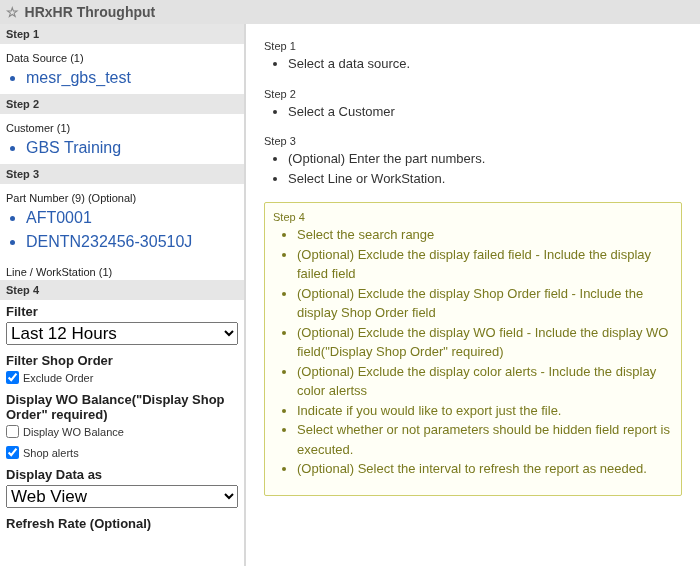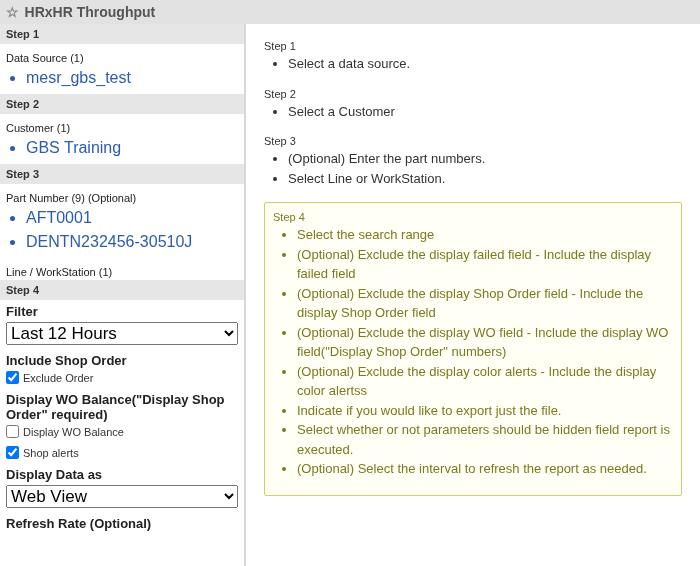--- a/index.html
+++ b/index.html
@@ -100,21 +100,21 @@
 
     <div class="field-block">
       <div class="label">Filter</div>
       <select class="full">
         <option>Last 12 Hours</option>
       </select>
     </div>
 
 
     <div class="field-block">
-      <div class="label">Include Shop Order</div>
+      <div class="label">Filter Shop Order</div>
       <label class="chk">
         <input type="checkbox" checked="" style="">
         <span>Exclude Order</span>
       </label>
     </div>
 
     <div class="field-block">
       <div class="label">Display WO Balance("Display Shop Order" required)</div>
       <label class="chk">
         <input type="checkbox" style="">
@@ -160,21 +160,21 @@
       <li>(Optional) Enter the part numbers.</li>
       <li>Select Line or WorkStation.</li>
     </ul>
 
     <div class="hl-box">
       <div class="r-step-title">Step 4</div>
       <ul class="r-items">
         <li>Select the search range</li>
         <li>(Optional) Exclude the display failed field - Include the display failed field</li>
         <li>(Optional) Exclude the display Shop Order field - Include the display Shop Order field</li>
-        <li>(Optional) Exclude the display WO field - Include the display WO field("Display Shop Order" numbers)</li>
+        <li>(Optional) Exclude the display WO field - Include the display WO field("Display Shop Order" required)</li>
         <li>(Optional) Exclude the display color alerts - Include the display color alertss</li>
         <li>Indicate if you would like to export just the file.</li>
         <li>Select whether or not parameters should be hidden field report is executed.</li>
         <li>(Optional) Select the interval to refresh the report as needed.</li>
       </ul>
     </div>
   </div>
 </div>
 
 </body></html>

